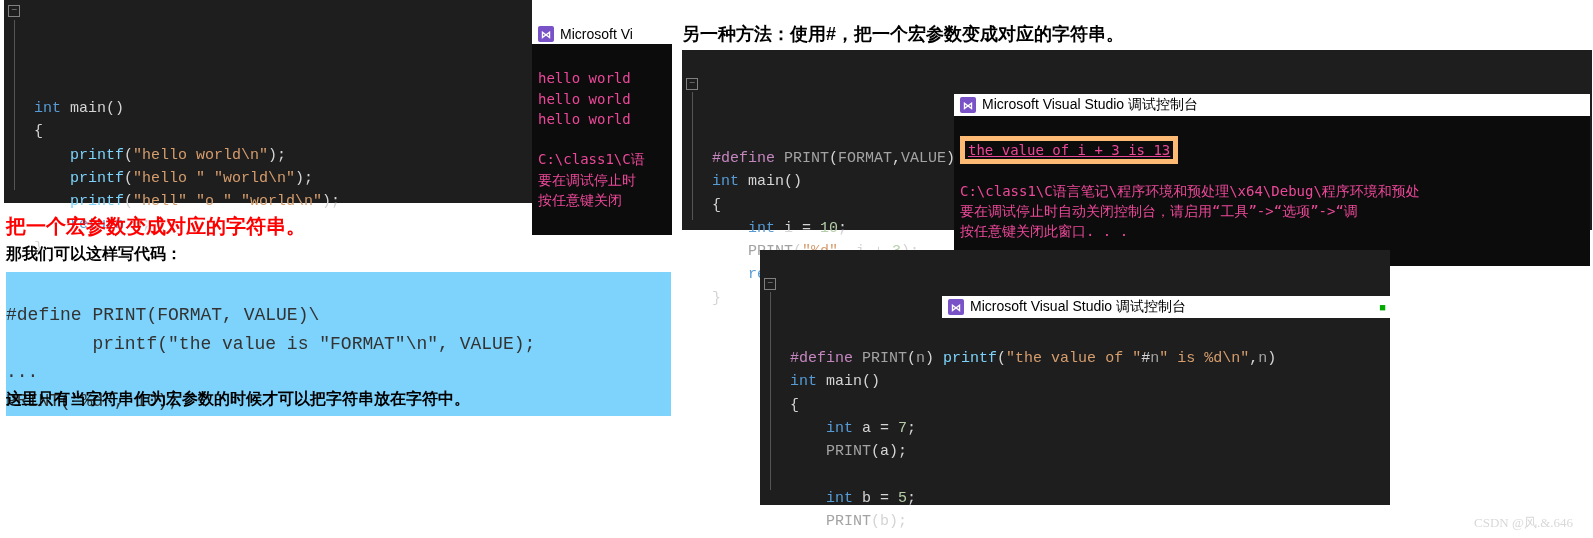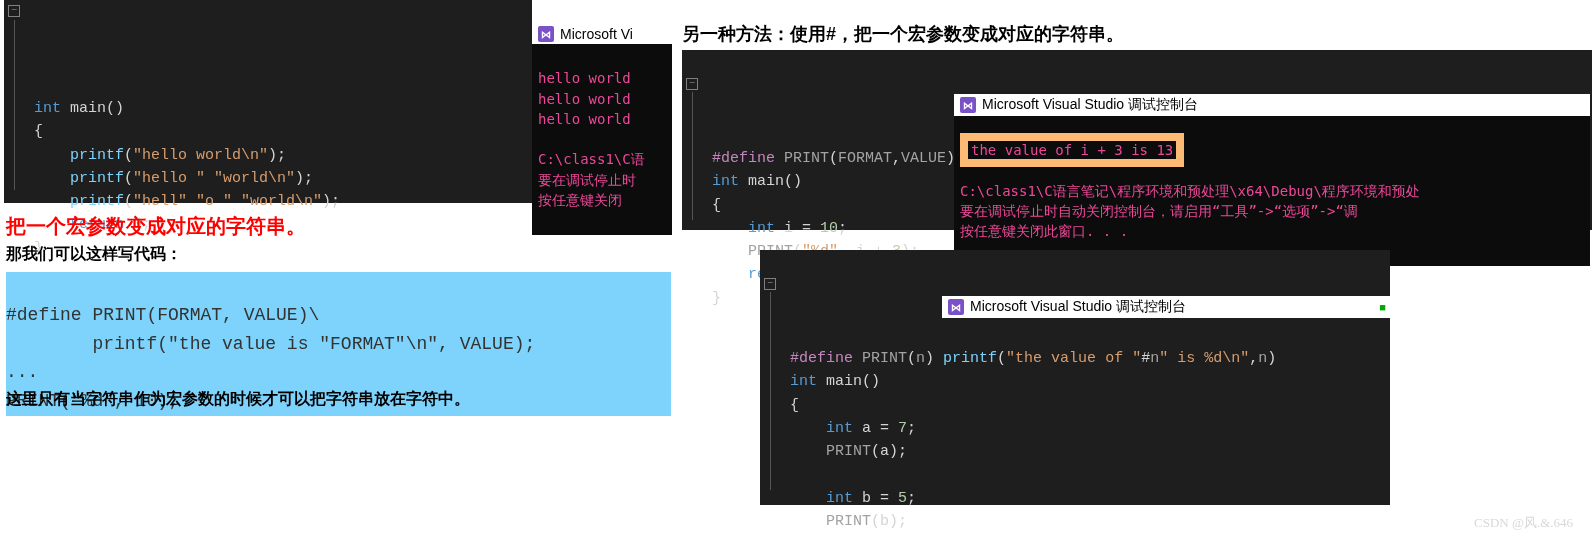--- a/index.html
+++ b/index.html
@@ -85,22 +85,23 @@
     font-size:10px;
     display:inline-flex;
     align-items:center;
     justify-content:center;
     font-weight:bold;
     border-radius:2px;
   }
   .cn { font-family: "Microsoft YaHei", "SimHei", sans-serif; font-weight:bold; color:#000; }
   .red { color:#f00; }
   .hl-green {
-    border:8px solid #fdba74;
+    border:5px solid #fdba74;
     padding:1px 3px;
+    text-decoration:underline;
   }
   .overlay { position:absolute; }
   .watermark {
     position:absolute;
     right:20px; bottom:6px;
     font-family:"Microsoft YaHei";
     font-size:13px;
     color:#d8d8d8;
     margin-top:33px;
   }

